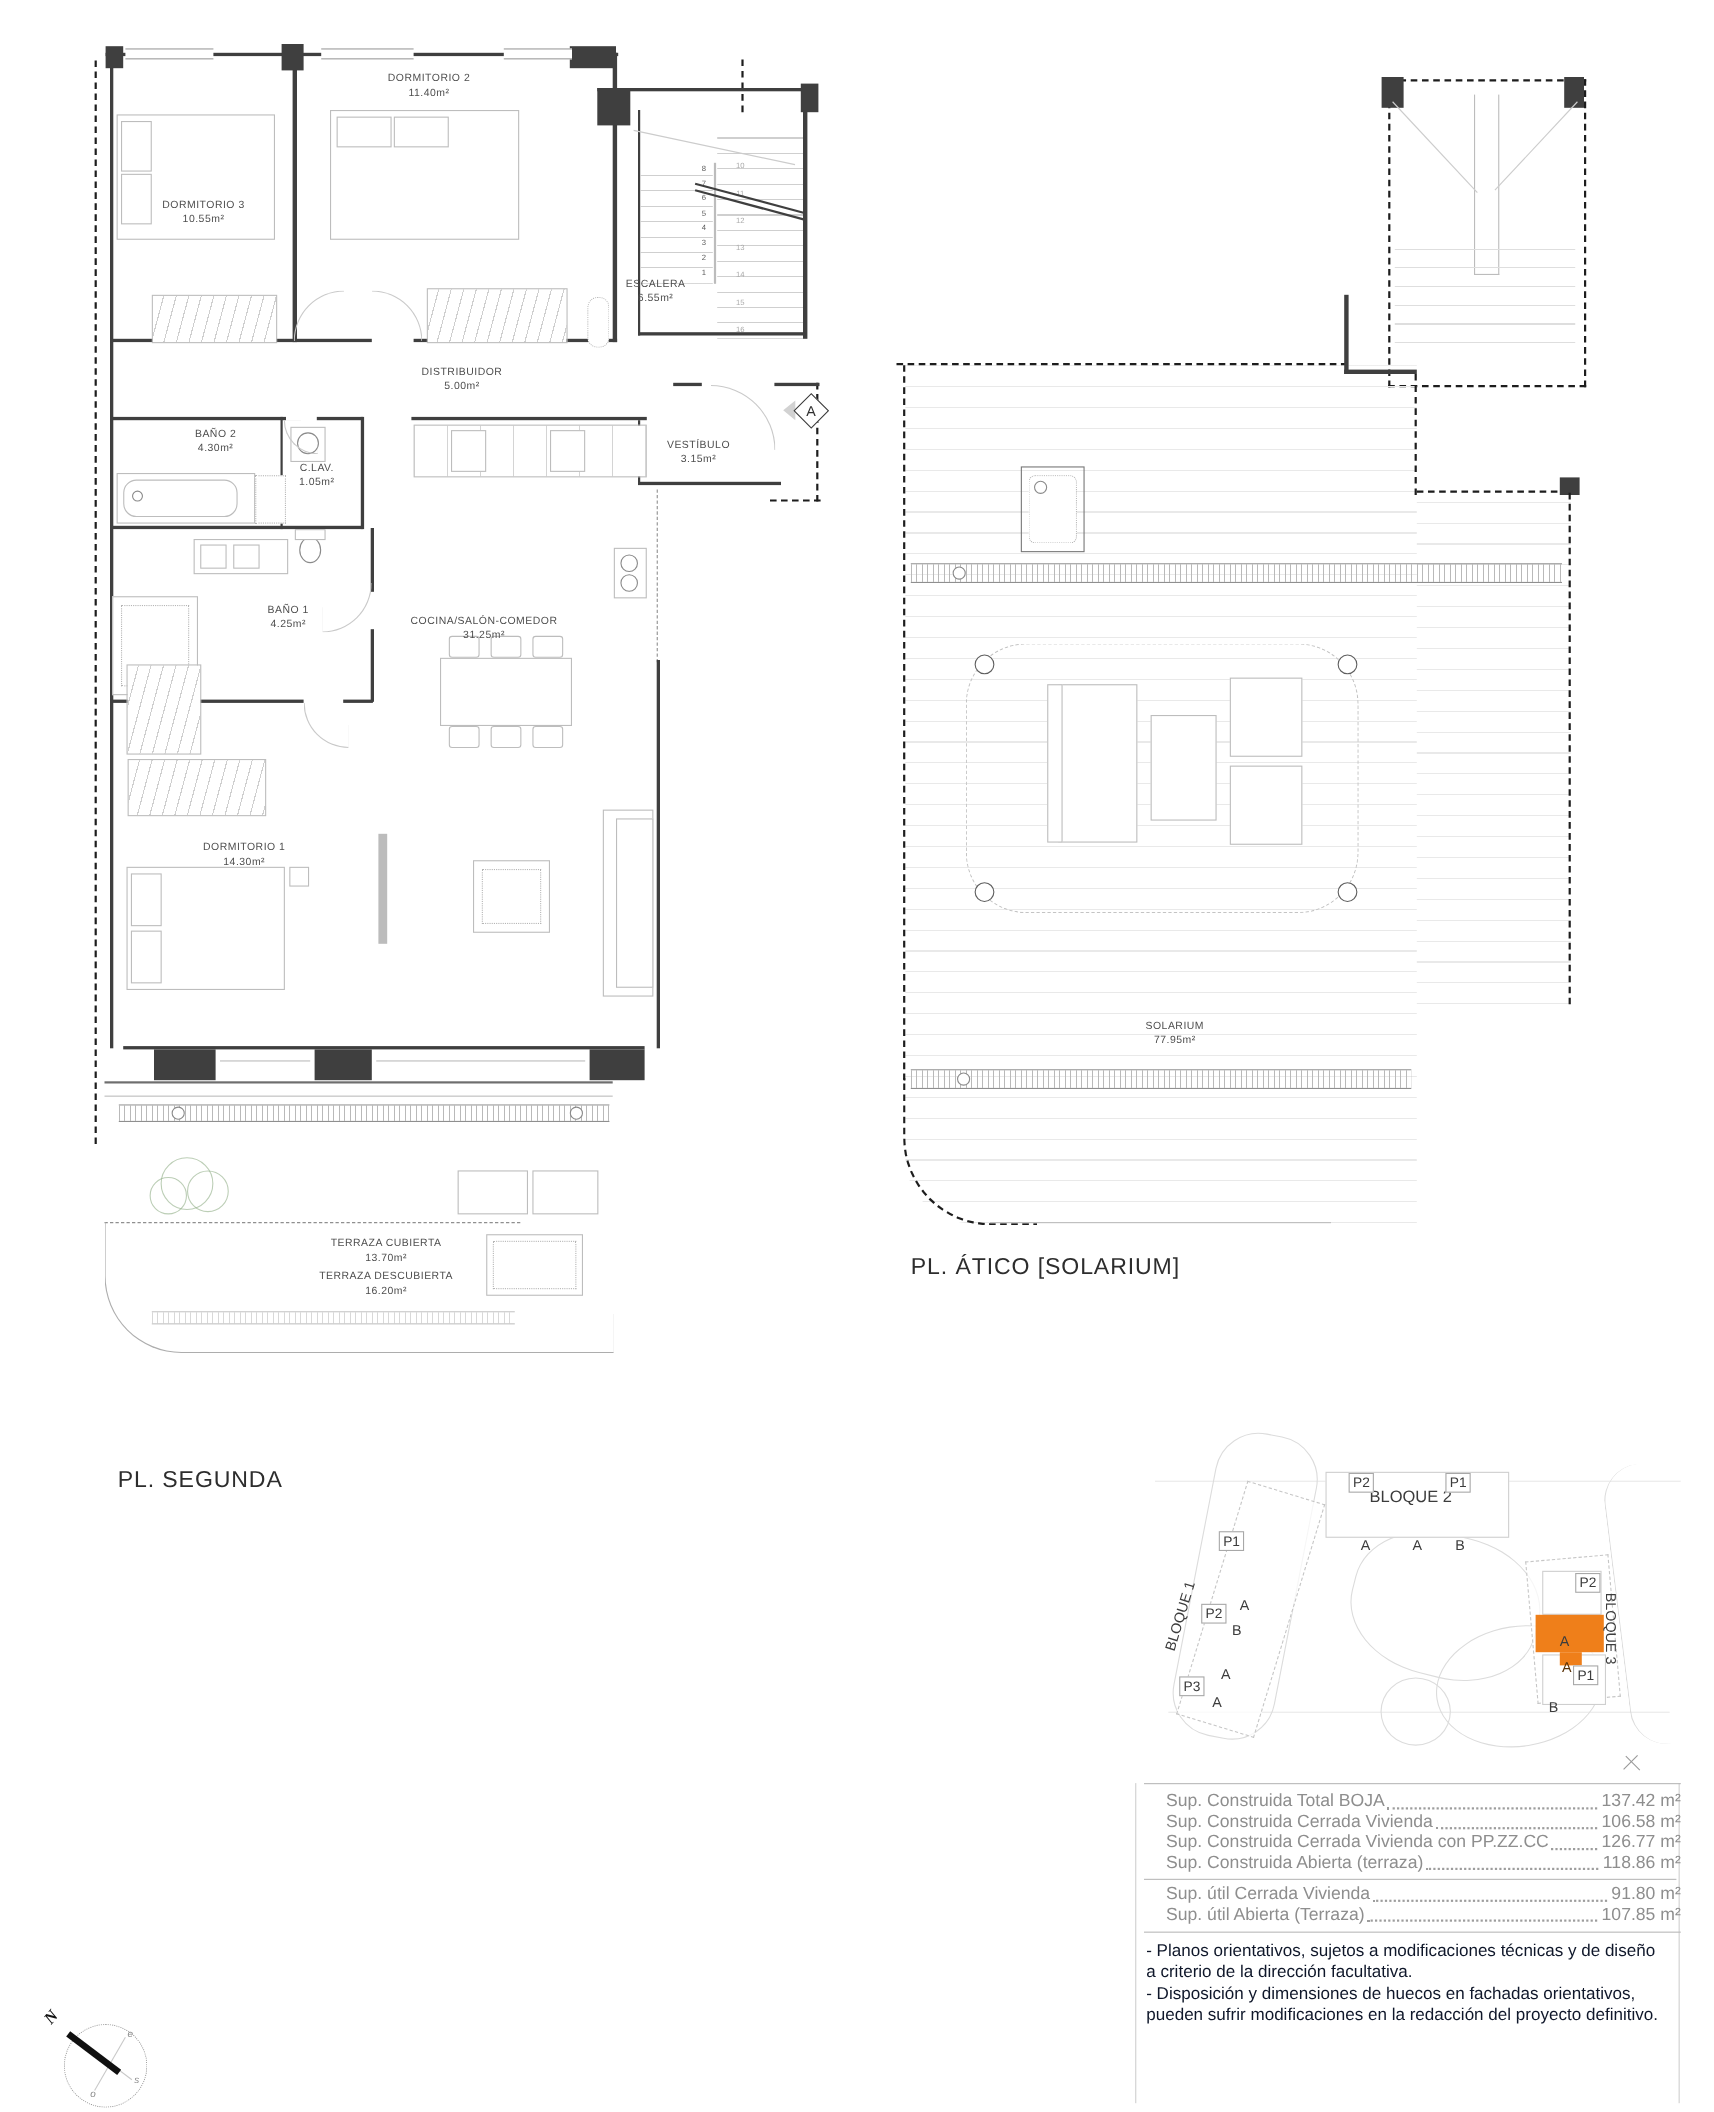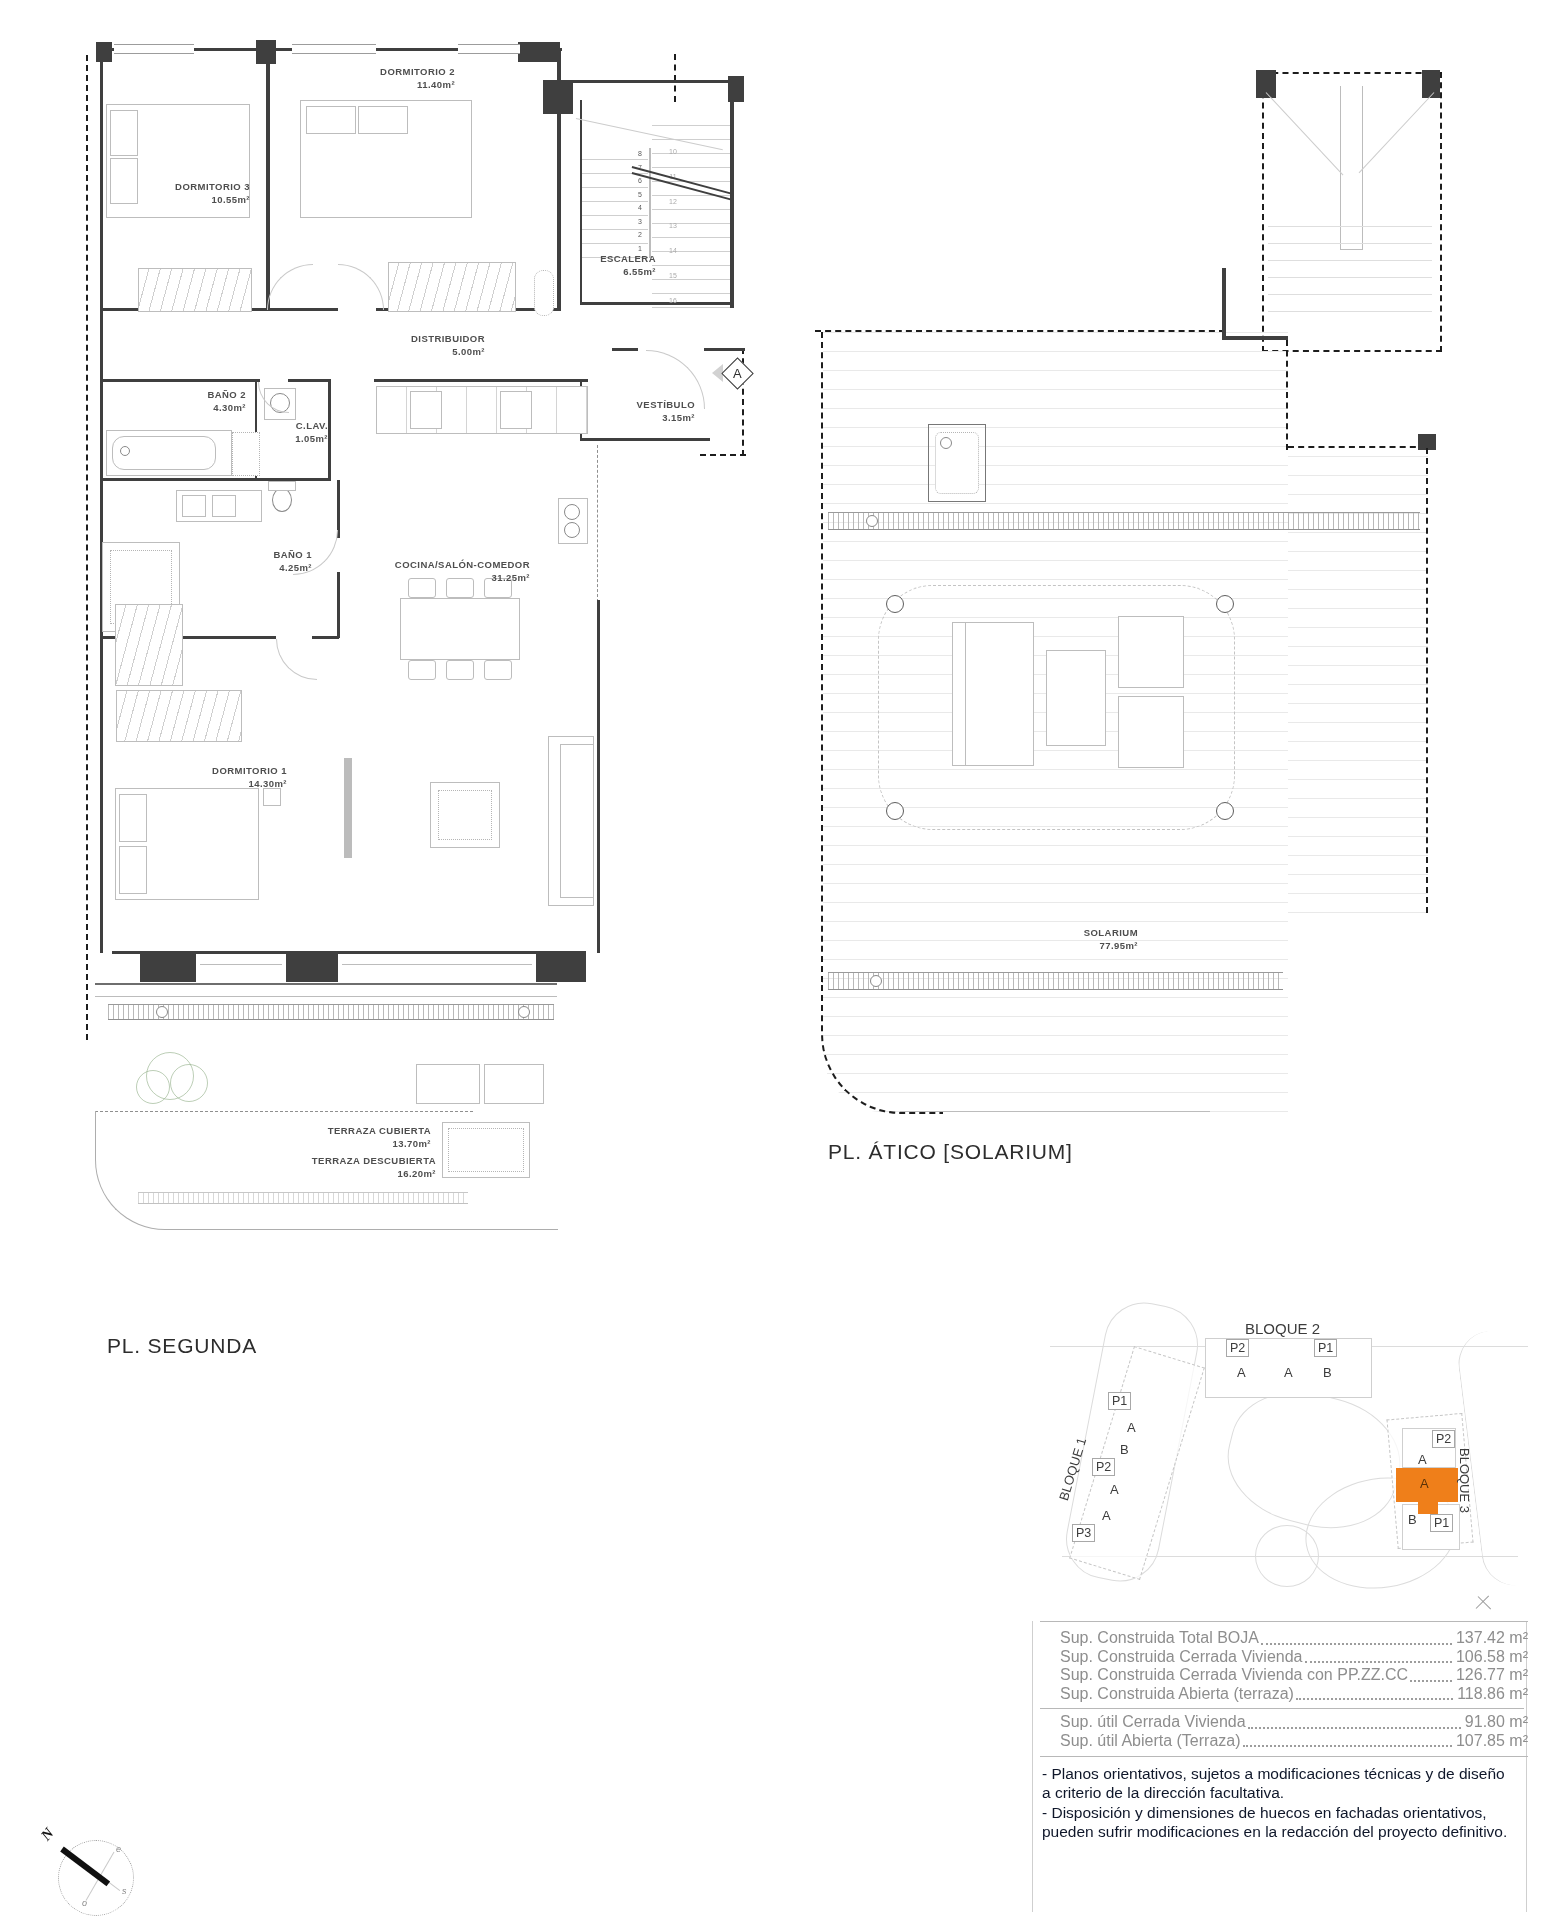--- a/index.html
+++ b/index.html
@@ -15,39 +15,39 @@
   .fd{position:absolute;border:1px dotted #b5b5b5;background:#fff;}
   .zig{position:absolute;border:1px solid #bdbdbd;background:repeating-linear-gradient(105deg,#ffffff 0 9px,#cfcfcf 9px 10px,#ffffff 10px 11px);}
   .circ{position:absolute;border:1px solid #8a8a8a;border-radius:50%;background:#fff;}
   
   .dv{position:absolute;border-left:2px dashed #1d1d1d;}
   .dh{position:absolute;border-top:2px dashed #1d1d1d;}
   .ldv{position:absolute;border-left:1.5px dashed #8f8f8f;}
   .ldh{position:absolute;border-top:1.5px dashed #8f8f8f;}
   .win{position:absolute;height:8px;background:#fff;border-top:1px solid #9c9c9c;border-bottom:1px solid #9c9c9c;}
   
-  .rlbl{position:absolute;font-size:9.5px;line-height:12.5px;letter-spacing:.45px;color:#4e4e4e;text-align:right;white-space:nowrap;font-weight:bold;}
+  .rlbl{position:absolute;font-size:9.5px;line-height:12.5px;letter-spacing:.45px;color:#4e4e4e;text-align:center;white-space:nowrap;}
   .title{position:absolute;font-size:21px;letter-spacing:.8px;color:#2d2d2d;white-space:nowrap;}
   
   .treads{position:absolute;background:repeating-linear-gradient(0deg,#cfcfcf 0 1px,transparent 1px 14px);}
   .treads2{position:absolute;background:repeating-linear-gradient(0deg,#dedede 0 1px,transparent 1px 17px);}
   .snum{position:absolute;display:flex;flex-direction:column;justify-content:space-between;font-size:7px;text-align:center;}
   .diag{position:absolute;height:1.5px;background:#3f3f3f;transform-origin:0 50%;}
   .diagl{position:absolute;height:1px;background:#cccccc;transform-origin:0 50%;}
   
   .deck{position:absolute;background:repeating-linear-gradient(0deg,#e9e9e9 0 1px,transparent 1px 19px);}
   .ticks{position:absolute;border-top:1px solid #9a9a9a;border-bottom:1px solid #8f8f8f;background:repeating-linear-gradient(90deg,#b9b9b9 0 1px,transparent 1px 5px);}
   .arc{position:absolute;background:transparent;}
   .pl{position:absolute;border:1px solid #8fae85;border-radius:50%;opacity:.6;background:transparent;}
   .diam{position:absolute;width:21px;height:21px;border:1.5px solid #3a3a3a;background:#fff;transform:rotate(45deg);display:flex;align-items:center;justify-content:center;}
   .diam span{transform:rotate(-45deg);font-size:13px;color:#2f2f2f;}
   .caret{position:absolute;width:0;height:0;border-top:9px solid transparent;border-bottom:9px solid transparent;border-right:11px solid #d2d2d2;}
   
   .path{position:absolute;border:1px solid #dcdcdc;background:transparent;}
-  .slet{position:absolute;font-size:13px;color:#3c3c3c;}
+  .slet{position:absolute;font-size:13px;color:#3c3c3c;margin-top:32px;}
   .pbox{position:absolute;font-size:12.5px;color:#3c3c3c;border:1px solid #a8a8a8;background:#fff;padding:0 3px;line-height:16px;}
   .rotlbl{position:absolute;font-size:13px;color:#3c3c3c;white-space:nowrap;transform-origin:0 0;}
   .cellw{position:absolute;border:1px solid #cfcfcf;background:#fff;}
   .stripd{position:absolute;border:1px dashed #c6c6c6;background:rgba(255,255,255,.75);}
   .hl{position:absolute;}
   
   #tblwrap{position:absolute;left:1040px;top:1621px;width:488px;border-top:1px solid #b8b8b8;padding-top:7px;}
   .trow{display:flex;align-items:flex-end;font-size:16px;color:#8e8e8e;line-height:18.5px;}
   .tl{white-space:nowrap;margin-left:20px;}
   .tdots{flex:1;border-bottom:2px dotted #9d9d9d;margin:0 4px 3px 2px;}

